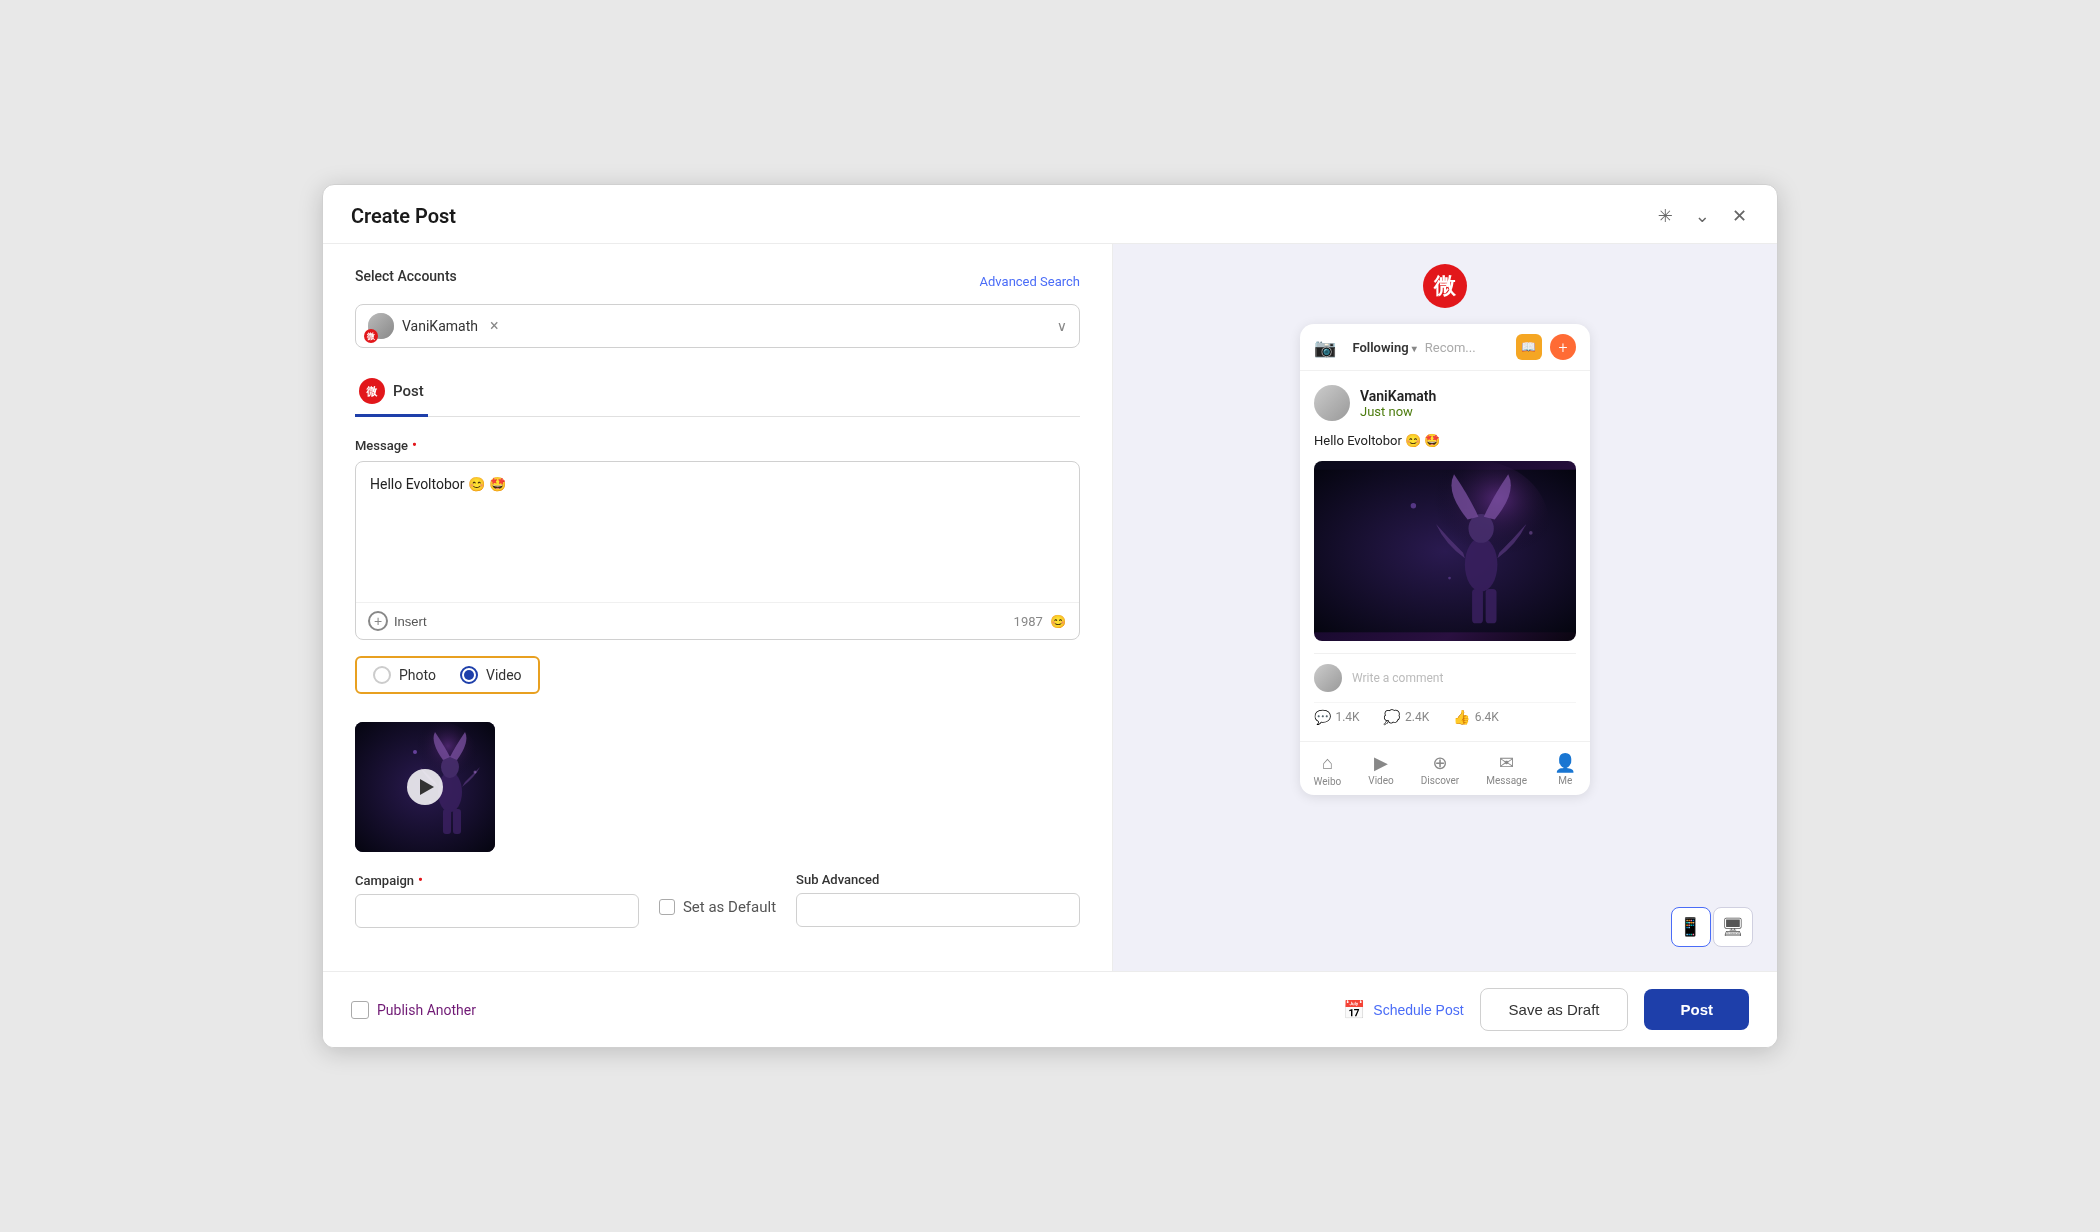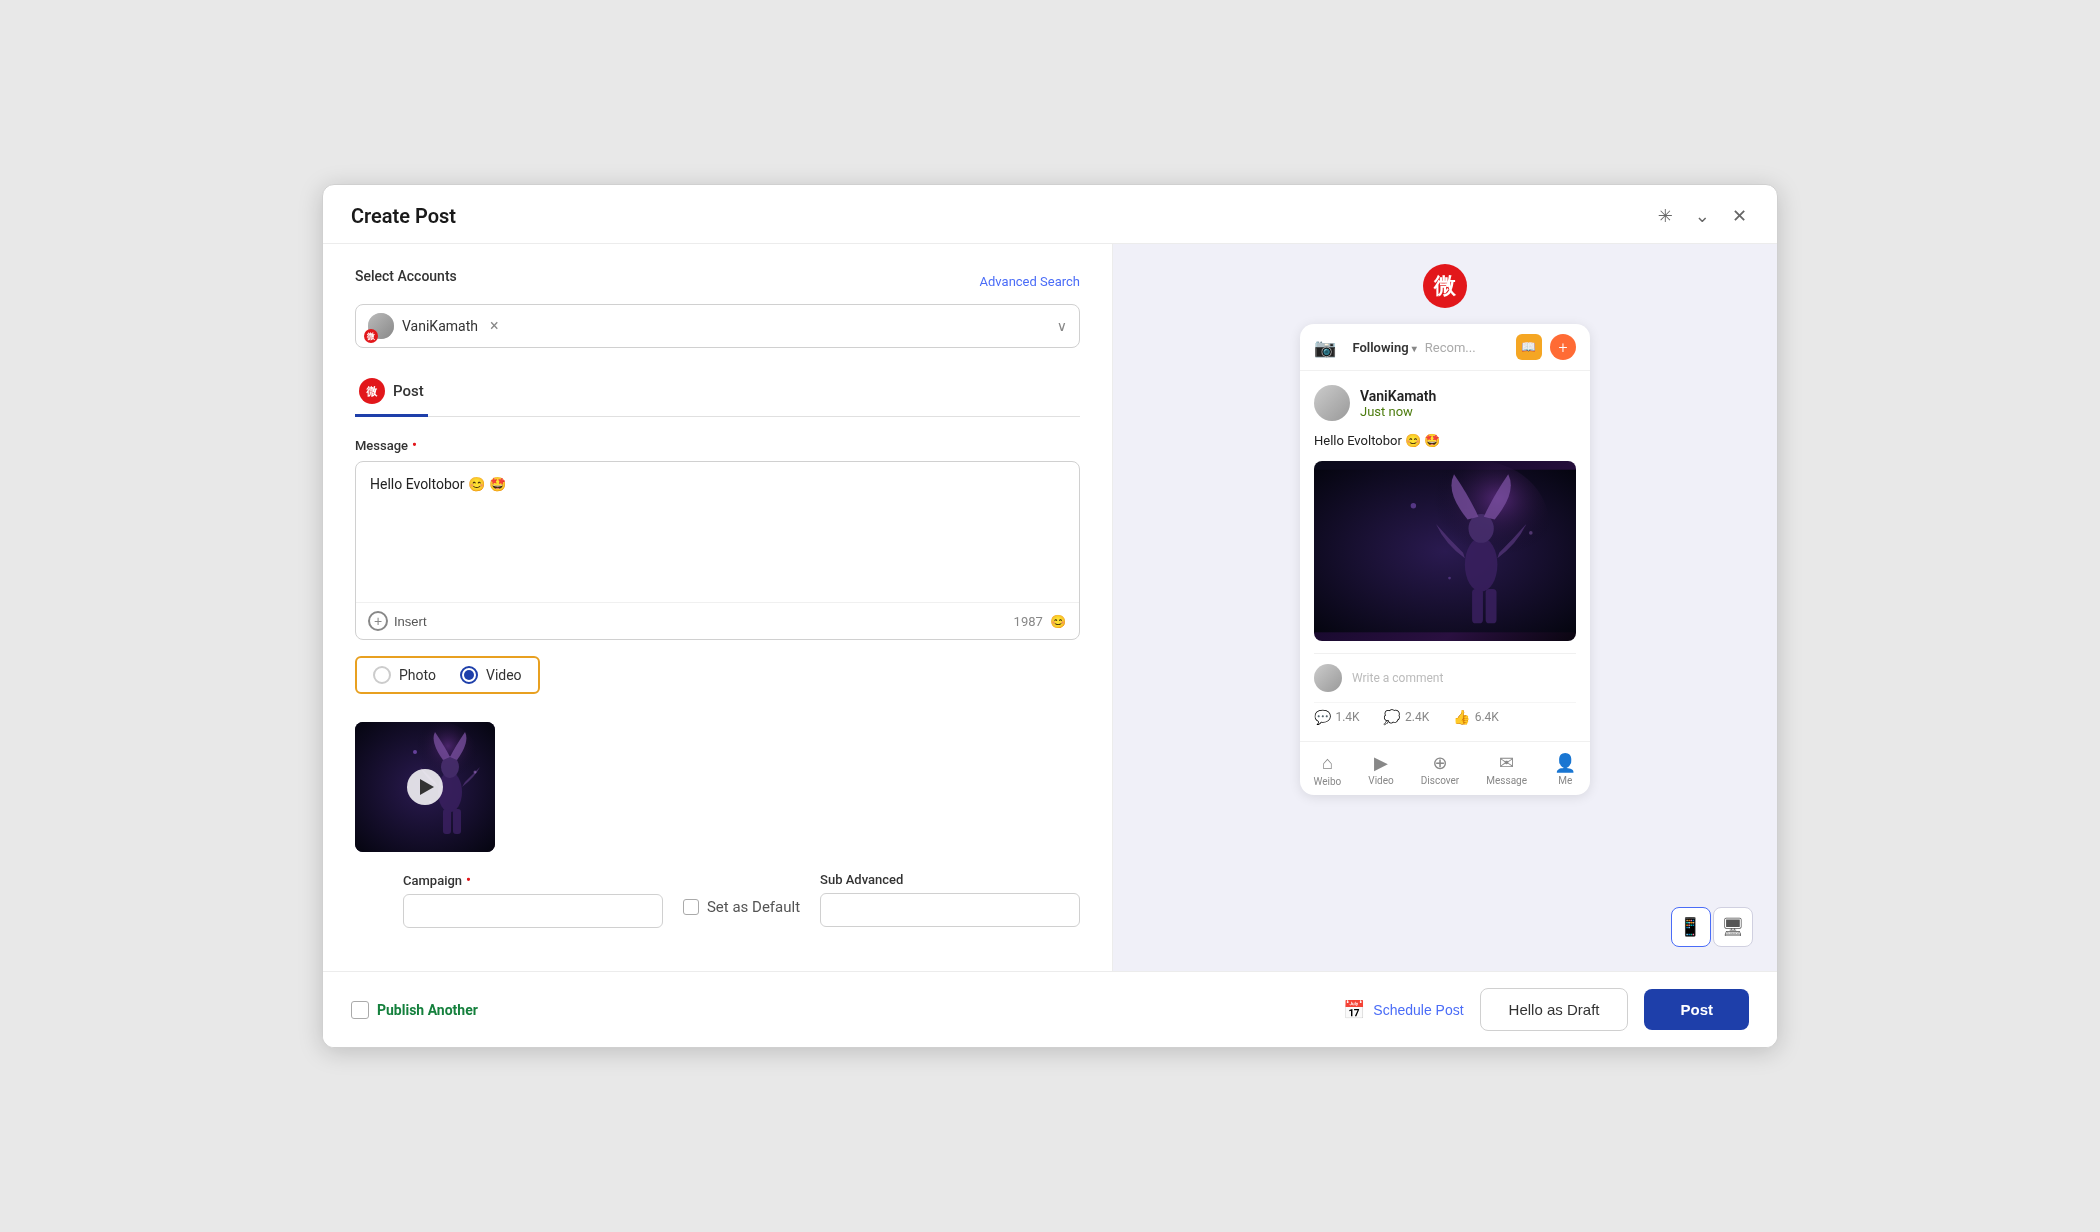--- a/index.html
+++ b/index.html
@@ -333,21 +333,20 @@
       border-bottom: 8px solid transparent;
       border-left: 14px solid #333;
       margin-left: 3px;
     }
     
     .campaign-row {
       display: flex;
       align-items: flex-start;
       gap: 20px;
       margin-top: 8px;
-      margin-left: 48px;
     }
     .campaign-field {
       flex: 1;
     }
     .campaign-label {
       font-size: 13px;
       font-weight: 500;
       color: #333;
       margin-bottom: 6px;
       display: flex;
@@ -610,22 +609,21 @@
     }
     .footer-checkbox {
       width: 18px;
       height: 18px;
       border: 1.5px solid #aaa;
       border-radius: 3px;
       background: #fff;
     }
     .publish-another-label {
       font-size: 14px;
-      color: #15803d;
-      font-weight: bold;
+      color: #701a75;
     }
     .schedule-btn {
       display: flex;
       align-items: center;
       gap: 8px;
       background: none;
       border: none;
       cursor: pointer;
       color: #4a6cf7;
       font-size: 14px;
@@ -931,16 +929,16 @@
 
   <div class="modal-footer">
     <div class="publish-another-row">
       <div class="footer-checkbox"></div>
       <span class="publish-another-label">Publish Another</span>
     </div>
     <button class="schedule-btn">
       <span class="schedule-icon">📅</span>
       <span>Schedule Post</span>
     </button>
-    <button class="save-draft-btn">Hello as Draft</button>
+    <button class="save-draft-btn">Save as Draft</button>
     <button class="post-btn">Post</button>
   </div>
 </div>
 
 </body></html>

